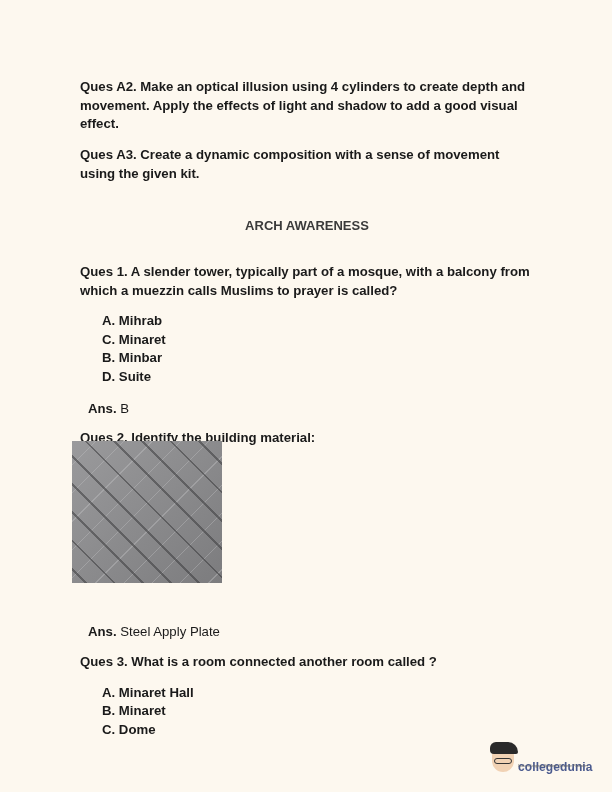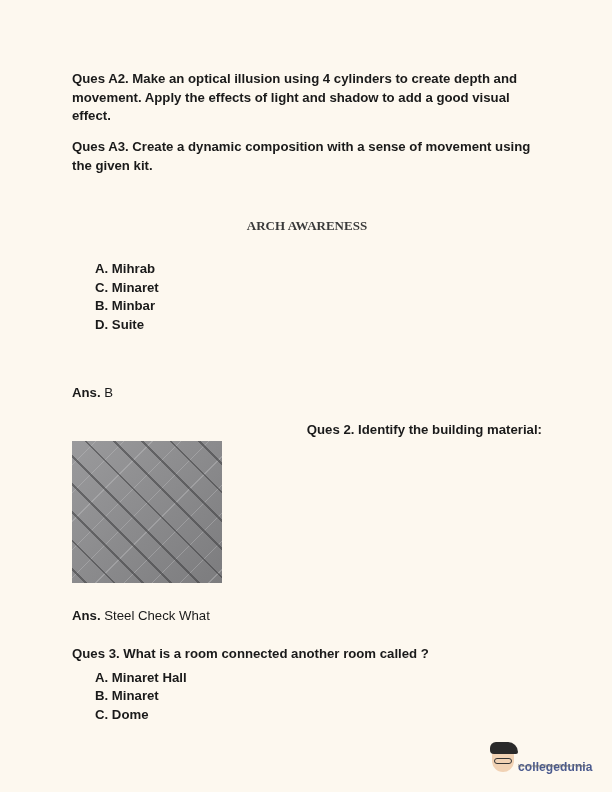--- a/index.html
+++ b/index.html
@@ -4,25 +4,25 @@
 <style>
   html, body { margin: 0; padding: 0; }
   body {
     width: 612px; height: 792px;
     background: #fdf8ef;
     font-family: "Liberation Sans", sans-serif;
     color: #1a1a1a;
     position: relative;
     overflow: hidden;
   }
-  .para { font-size: 13.2px; font-weight: bold; line-height: 18.5px; margin: 0; }
-  .section-title { text-align: center; font-size: 13px; font-weight: bold; color: #3a3a3a; margin: 0; font-family: Liberation Serif, serif; }
-  .options { margin: 5px; padding-left: 18px; list-style: none; }
+  .para { font-size: 13.2px; font-weight: bold; line-height: 18.5px; margin: 8px; }
+  .section-title { text-align: center; font-size: 13px; font-weight: bold; color: #3a3a3a; margin: 0; }
+  .options { margin: 12px; padding-left: 18px; list-style: none; }
   .options li { font-size: 13.2px; font-weight: bold; line-height: 18.5px; }
-  .ans { font-size: 13.2px; line-height: 18.5px; margin: 0; }
+  .ans { font-size: 13.2px; line-height: 18.5px; margin: 16px; }
   .ans b { font-weight: bold; }
   .ans span.val { font-weight: normal; }
   .block { position: absolute; left: 72px; }
   .plate {
     width: 150px; height: 142px;
     background-color: #8a8a8c;
     background-image:
       repeating-linear-gradient(45deg, transparent 0 9px, rgba(60,60,62,0.55) 9px 11px, transparent 11px 20px),
       repeating-linear-gradient(-45deg, transparent 0 9px, rgba(200,200,202,0.35) 9px 10px, transparent 10px 20px),
       linear-gradient(135deg, #9a9a9c, #7c7c7e);
@@ -43,42 +43,43 @@
 
 <div class="block" style="top:138px; width:470px;">
   <p class="para">Ques A3. Create a dynamic composition with a sense of movement using the given kit.</p>
 </div>
 
 <div class="block" style="top:218px; width:470px;">
   <p class="section-title">ARCH AWARENESS</p>
 </div>
 
 <div class="block" style="top:255px; width:470px;">
+  <p class="para">Ques 1. A slender tower, typically part of a mosque, with a balcony from which a muezzin calls Muslims to prayer is called?</p>
   <ul class="options">
     <li>A. Mihrab</li>
     <li>C. Minaret</li>
     <li>B. Minbar</li>
     <li>D. Suite</li>
   </ul>
 </div>
 
 <div class="block" style="top:384px; width:470px;">
   <p class="ans"><b>Ans.</b> <span class="val">B</span></p>
 </div>
 
-<div class="block" style="top:421px; width:470px;text-align:right;">
+<div class="block" style="top:421px; width:470px;">
   <p class="para">Ques 2. Identify the building material:</p>
 </div>
 
 <div class="block" style="top:441px;">
   <div class="plate"></div>
 </div>
 
 <div class="block" style="top:607px; width:470px;">
-  <p class="ans"><b>Ans.</b> <span class="val">Steel Check What</span></p>
+  <p class="ans"><b>Ans.</b> <span class="val">Steel Apply Plate</span></p>
 </div>
 
 <div class="block" style="top:645px; width:470px;">
   <p class="para">Ques 3. What is a room connected another room called ?</p>
   <ul class="options">
     <li>A. Minaret Hall</li>
     <li>B. Minaret</li>
     <li>C. Dome</li>
   </ul>
 </div>

